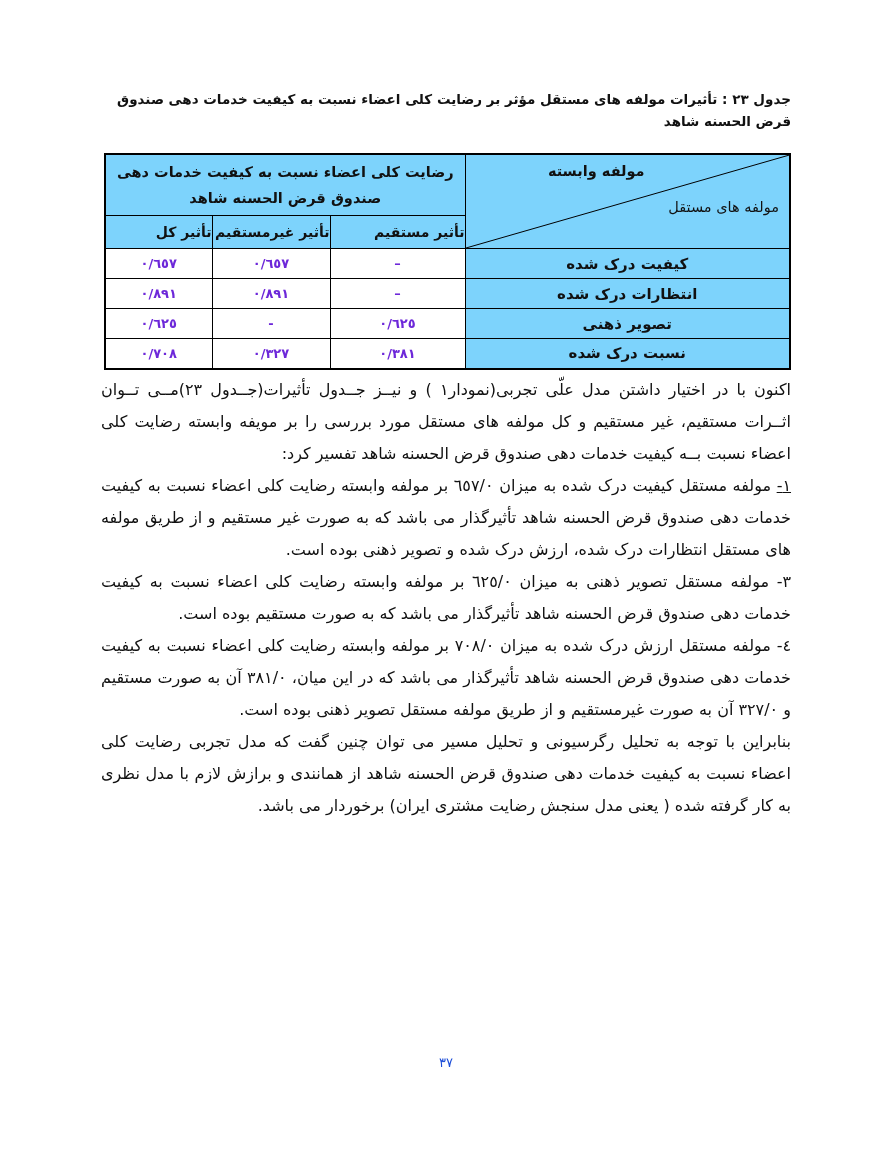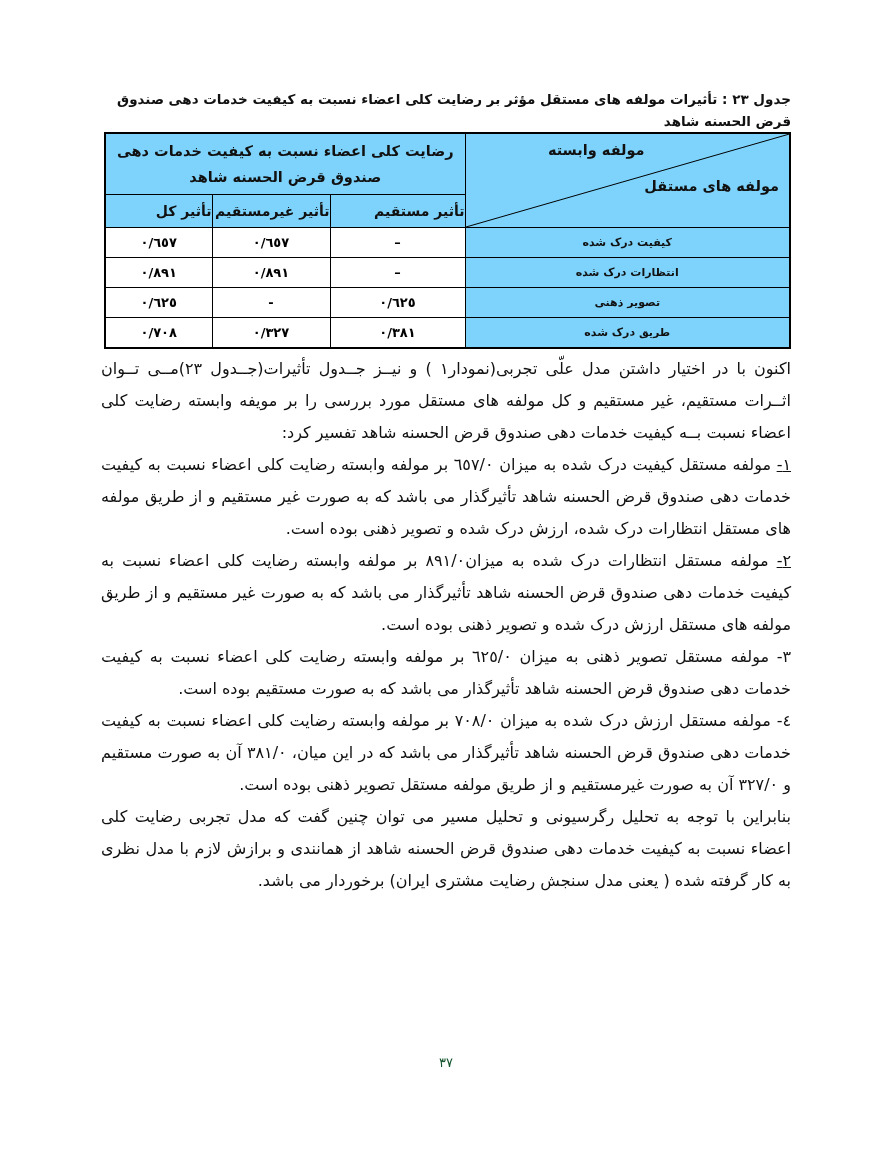--- a/index.html
+++ b/index.html
@@ -10,68 +10,68 @@
     background:#ffffff;
     font-family:"DejaVu Sans", sans-serif;
     direction:rtl;
     color:#111;
     overflow:hidden;
   }
   .content { position:absolute; top:88px; right:101px; width:690px; }
 
   .table-title {
     font-size:13.5px; font-weight:bold; line-height:22px;
-    text-align:right; white-space:normal;
+    text-align:right; margin-bottom:21px; white-space:normal;
   }
 
   table.effects {
     border-collapse:collapse; table-layout:fixed;
     width:687px; border:2px solid #000;
   }
   table.effects td { border:1px solid #000; padding:0; vertical-align:middle; }
   .green-bg { background:#7dd3fc; }
 
   td.diag { position:relative; height:93px; }
   td.diag svg.diag-svg { position:absolute; left:0; top:0; width:100%; height:100%; display:block; }
   .diag-dep {
     position:absolute; top:8px; left:0; right:62px;
     text-align:center; font-size:14.5px; font-weight:bold;
   }
   .diag-ind {
     position:absolute; top:44px; right:10px;
-    font-size:14.5px; font-weight:bold;
+    font-size:14.5px; font-weight:normal;
   }
 
   td.top-merged {
     height:60px; text-align:center; font-weight:bold;
     font-size:14.5px; line-height:26px; padding:2px 10px 0 10px;
   }
   tr.subhdr td {
     height:32px; text-align:right; font-weight:bold; font-size:14px;
   }
   tr.datarow { height:30px; }
   td.rowlabel {
-    text-align:center; font-weight:bold; font-size:11px;
+    text-align:center; font-weight:bold; font-size:15px;
   }
   td.val {
     background:#ffffff; text-align:center;
-    font-weight:bold; font-size:13px; color:#000000;
+    font-weight:bold; font-size:13px; color:#6d28d9;
   }
 
   .bodytext {
     margin-top:4px; font-size:16px; line-height:32px;
     text-align:justify; text-justify:inter-word;
   }
   .bodytext p { margin:0; }
   .marker { font-weight:normal; }
   .marker.u { text-decoration:underline; }
 
   .pagenum {
     position:absolute; top:1055px; left:0; width:892px;
-    text-align:center; font-size:13px; color:#14532d; direction:rtl;
+    text-align:center; font-size:13px; color:#1d4ed8; direction:rtl;
   }
 </style>
 </head>
 <body>
 
 <div class="page">
   <div class="content">
 
     <div class="table-title">جدول ٢٣ :  تأثیرات مولفه های مستقل مؤثر بر رضایت کلی اعضاء نسبت به کیفیت خدمات دهی صندوق قرض الحسنه شاهد</div>
 
@@ -111,34 +111,33 @@
           <td class="val">٠/٨٩١</td>
           <td class="val">٠/٨٩١</td>
         </tr>
         <tr class="datarow">
           <td class="rowlabel green-bg">تصویر ذهنی</td>
           <td class="val">٠/٦٢٥</td>
           <td class="val">-</td>
           <td class="val">٠/٦٢٥</td>
         </tr>
         <tr class="datarow">
-          <td class="rowlabel green-bg">طریق درک شده</td>
+          <td class="rowlabel green-bg">نسبت درک شده</td>
           <td class="val">٠/٣٨١</td>
           <td class="val">٠/٣٢٧</td>
           <td class="val">٠/٧٠٨</td>
         </tr>
       </tbody>
     </table>
 
     <div class="bodytext">
       <p><span>اکنون با در اختیار داشتن مدل علّی تجربی(نمودار١ ) و نیــز جــدول تأثیرات(جــدول ٢٣)مــی تــوان اثــرات مستقیم، غیر مستقیم و کل مولفه های مستقل مورد بررسی را بر مویفه وابسته رضایت کلی اعضاء نسبت بــه کیفیت خدمات دهی صندوق قرض الحسنه شاهد تفسیر کرد:</span></p>
 
       <p><span class="marker u">١-</span> <span>مولفه مستقل کیفیت درک شده به میزان ٦٥٧/٠ بر مولفه وابسته رضایت کلی اعضاء نسبت به کیفیت خدمات دهی صندوق قرض الحسنه شاهد تأثیرگذار می باشد که به صورت غیر مستقیم و از طریق مولفه های مستقل انتظارات درک شده، ارزش درک شده و تصویر ذهنی بوده است.</span></p>
 
-      <p><span class="marker u">٢-</span> <span>مولفه مستقل انتظارات درک شده به میزان٨٩١/٠ بر مولفه وابسته رضایت کلی اعضاء نسبت به کیفیت خدمات دهی صندوق قرض الحسنه شاهد تأثیرگذار می باشد که به صورت غیر مستقیم و از طریق مولفه های مستقل ارزش درک شده و تصویر ذهنی بوده است.</span></p>
 
       <p><span class="marker">٣-</span> <span>مولفه مستقل تصویر ذهنی به میزان ٦٢٥/٠ بر مولفه وابسته رضایت کلی اعضاء نسبت به کیفیت خدمات دهی صندوق قرض الحسنه شاهد تأثیرگذار می باشد که به صورت مستقیم بوده است.</span></p>
 
       <p><span class="marker">٤-</span> <span>مولفه مستقل ارزش درک شده به میزان ٧٠٨/٠ بر مولفه وابسته رضایت کلی اعضاء نسبت به کیفیت خدمات دهی صندوق قرض الحسنه شاهد تأثیرگذار می باشد که در این میان، ٣٨١/٠ آن به صورت مستقیم و ٣٢٧/٠ آن به صورت غیرمستقیم و از طریق مولفه مستقل تصویر ذهنی بوده است.</span></p>
 
       <p><span>بنابراین با توجه به تحلیل رگرسیونی و تحلیل مسیر می توان چنین گفت که مدل تجربی رضایت کلی اعضاء نسبت به کیفیت خدمات دهی صندوق قرض الحسنه شاهد از همانندی و برازش لازم با مدل نظری به کار گرفته شده ( یعنی مدل سنجش رضایت مشتری ایران) برخوردار می باشد.</span></p>
     </div>
   </div>
 
   <div class="pagenum">٣٧</div>

